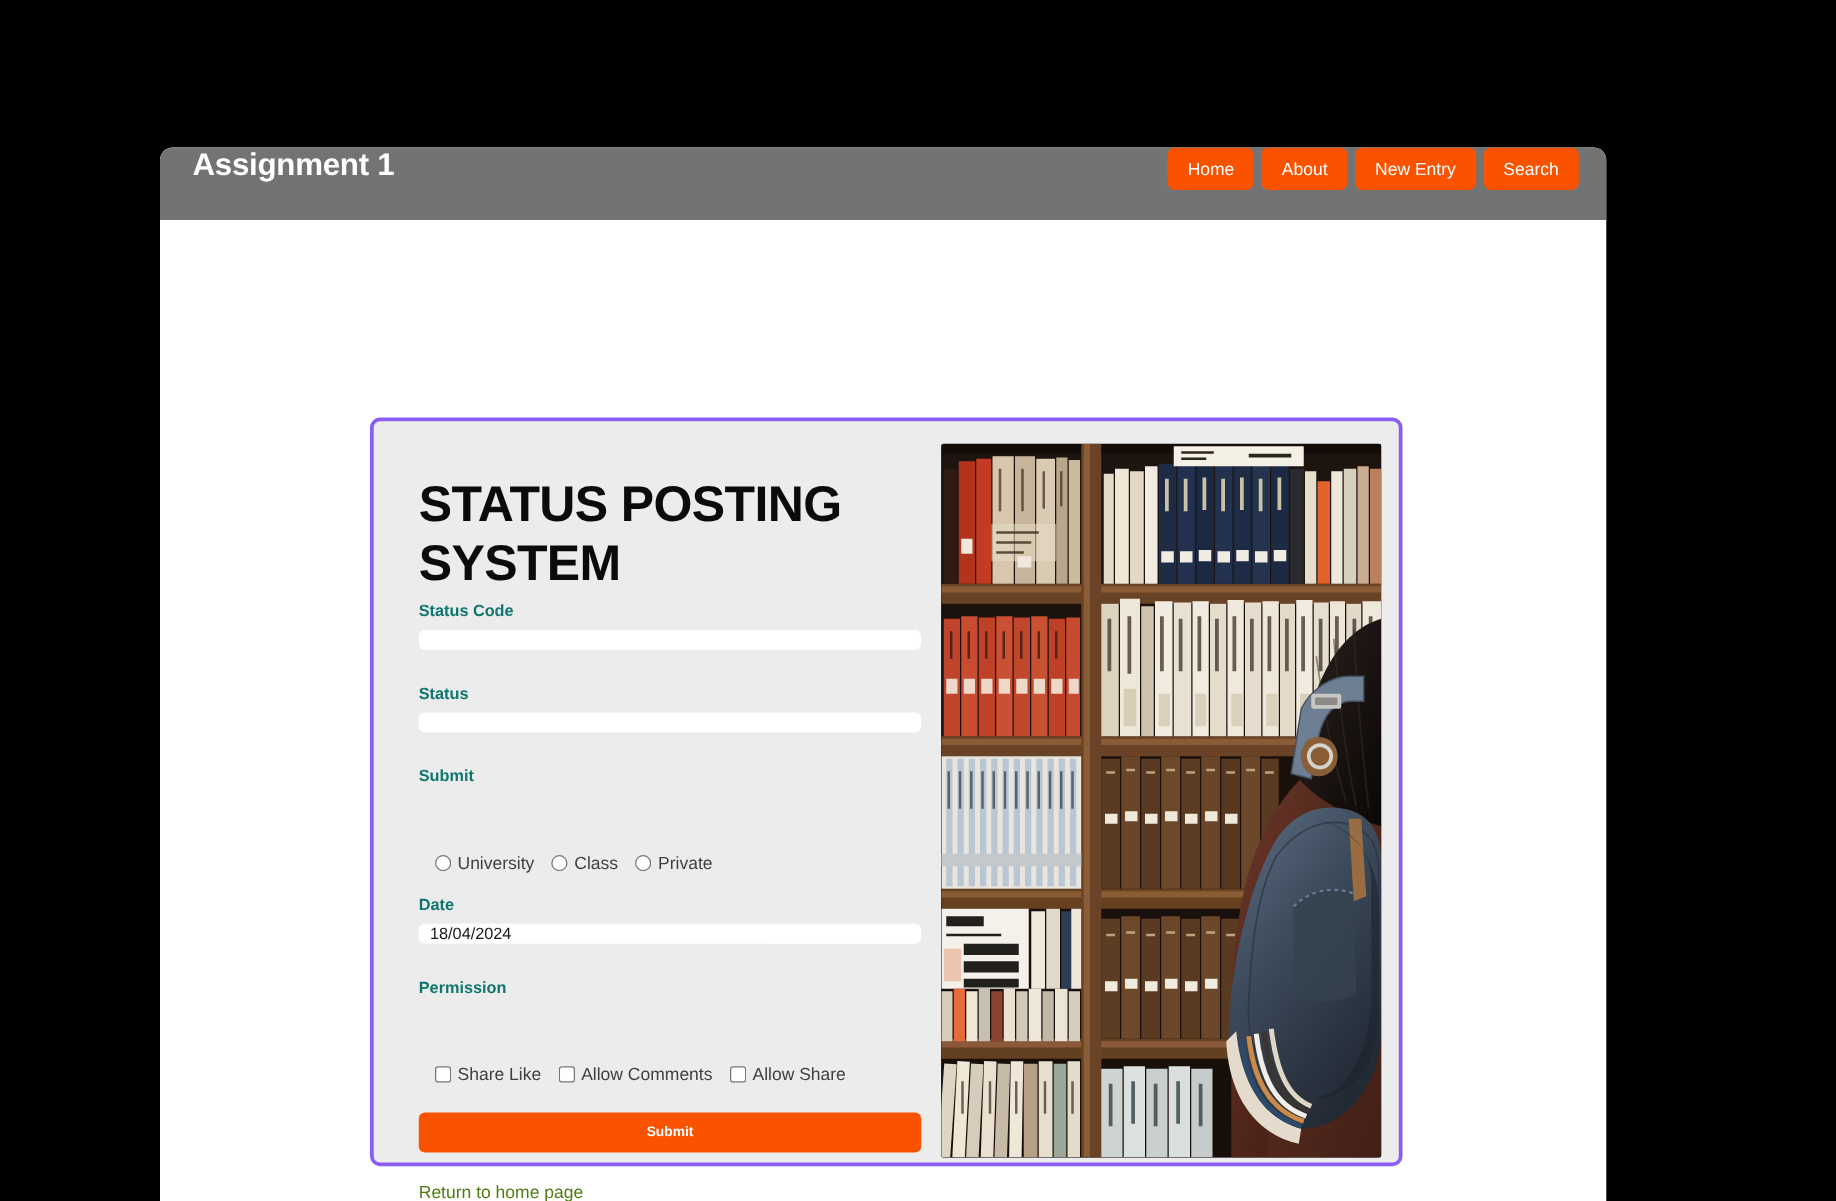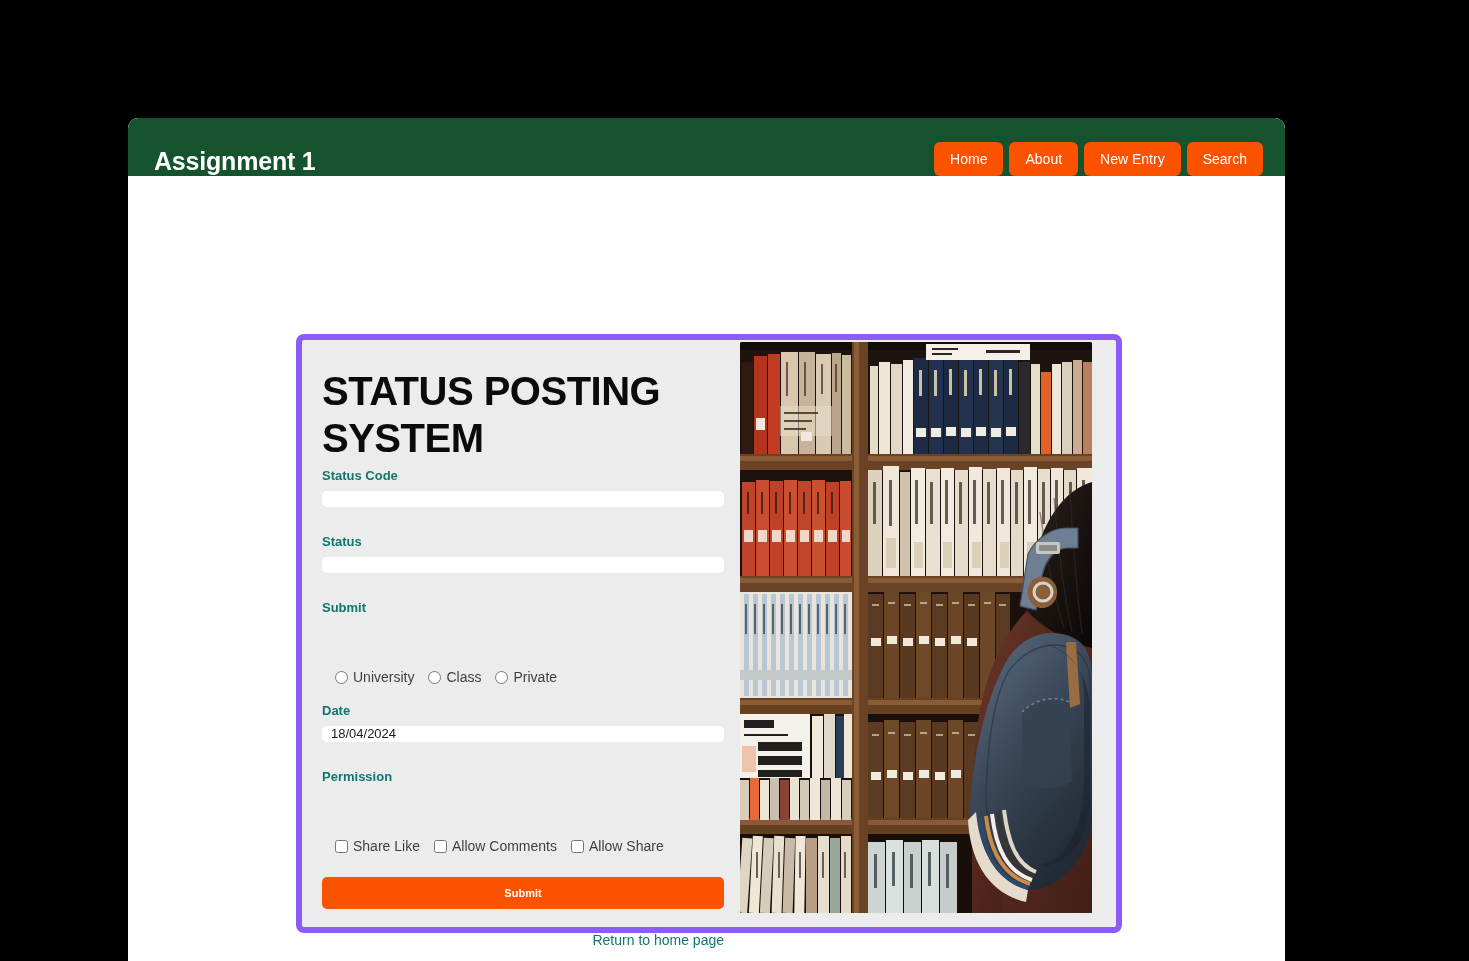--- a/index.html
+++ b/index.html
@@ -22,23 +22,23 @@
     height: 843px;
     background: #ffffff;
     border-radius: 10px 10px 0 0;
     overflow: hidden;
   }
 
   
   #navbar {
     position: relative;
     height: 58px;
-    background: #14532d;
+    background: #737373;
     display: flex;
-    align-items: flex-end;
+    align-items: flex-start;
     justify-content: space-between;
     padding: 0 22px 0 26px;
     border-radius: 10px 10px 0 0;
   }
   #brand {
     color: #ffffff;
     font-size: 25px;
     font-weight: bold;
     letter-spacing: -0.2px;
     white-space: nowrap;
@@ -69,24 +69,24 @@
   }
 
   
   #card {
     position: absolute;
     left: 168px;
     top: 158px;
     width: 826px;
     height: 599px;
     background: #ececec;
-    border: 6px solid #8b5cf6;
+    border: 3px solid #8b5cf6;
     border-radius: 8px;
     display: flex;
-    padding: 2px;
+    padding: 18px;
     gap: 16px;
   }
 
   #form-col {
     width: 420px;
     flex: 0 0 420px;
     padding-left: 18px;
     padding-top: 26px;
   }
 
@@ -161,24 +161,24 @@
     border-radius: 5px;
     font-size: 11px;
     font-weight: bold;
     cursor: pointer;
     font-family: "Liberation Sans", sans-serif;
   }
 
   #home-link {
     display: block;
     width: 402px;
-    text-align: right;
+    text-align: left;
     margin-top: 23px;
     font-size: 14px;
-    color: #0f766e;
+    color: #4d7c0f;
     text-decoration: none;
     cursor: pointer;
   }
 
   
   #photo {
     position: relative;
     width: 352px;
     flex: 0 0 352px;
     height: 571px;

